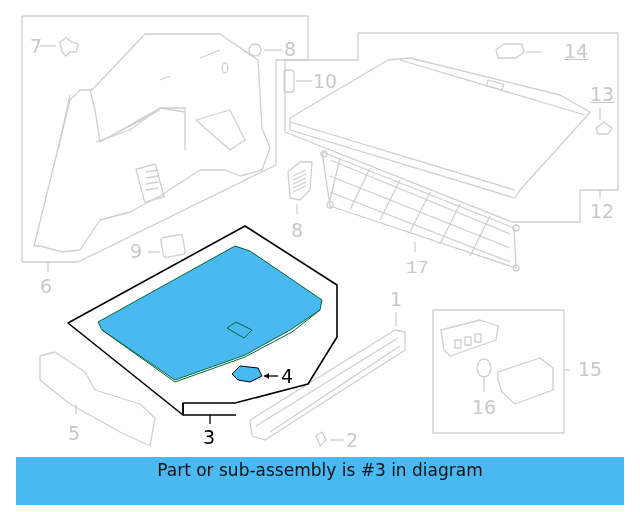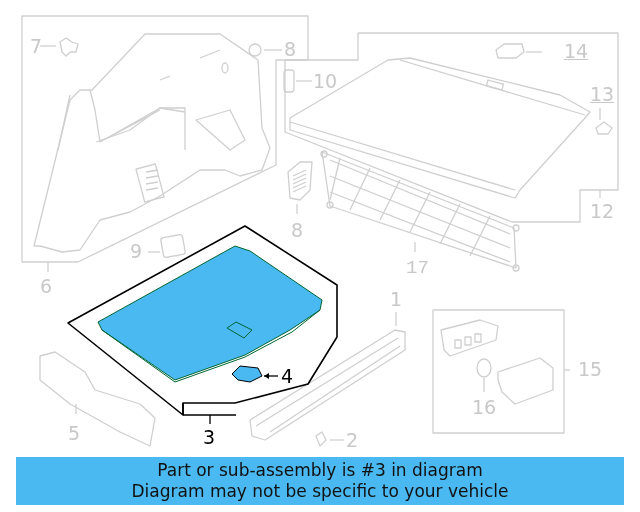--- a/index.html
+++ b/index.html
@@ -121,14 +121,13 @@
   <span class="callout" style="left:571px;top:360px;margin-left:7px;">15</span>
   <span class="callout" style="left:472px;top:398px;">16</span>
   <span class="callout active" style="left:281px;top:367px;">4</span>
   <span class="callout active" style="left:203px;top:428px;">3</span>
   <span class="callout" style="left:68px;top:424px;">5</span>
   <span class="callout" style="left:346px;top:431px;">2</span>
 </div>
 
 <div id="banner">
   <div>Part or sub-assembly is #3 in diagram</div>
-  <div>Diagram may not be specific to your vehicle</div>
 </div>
 
 </body></html>

